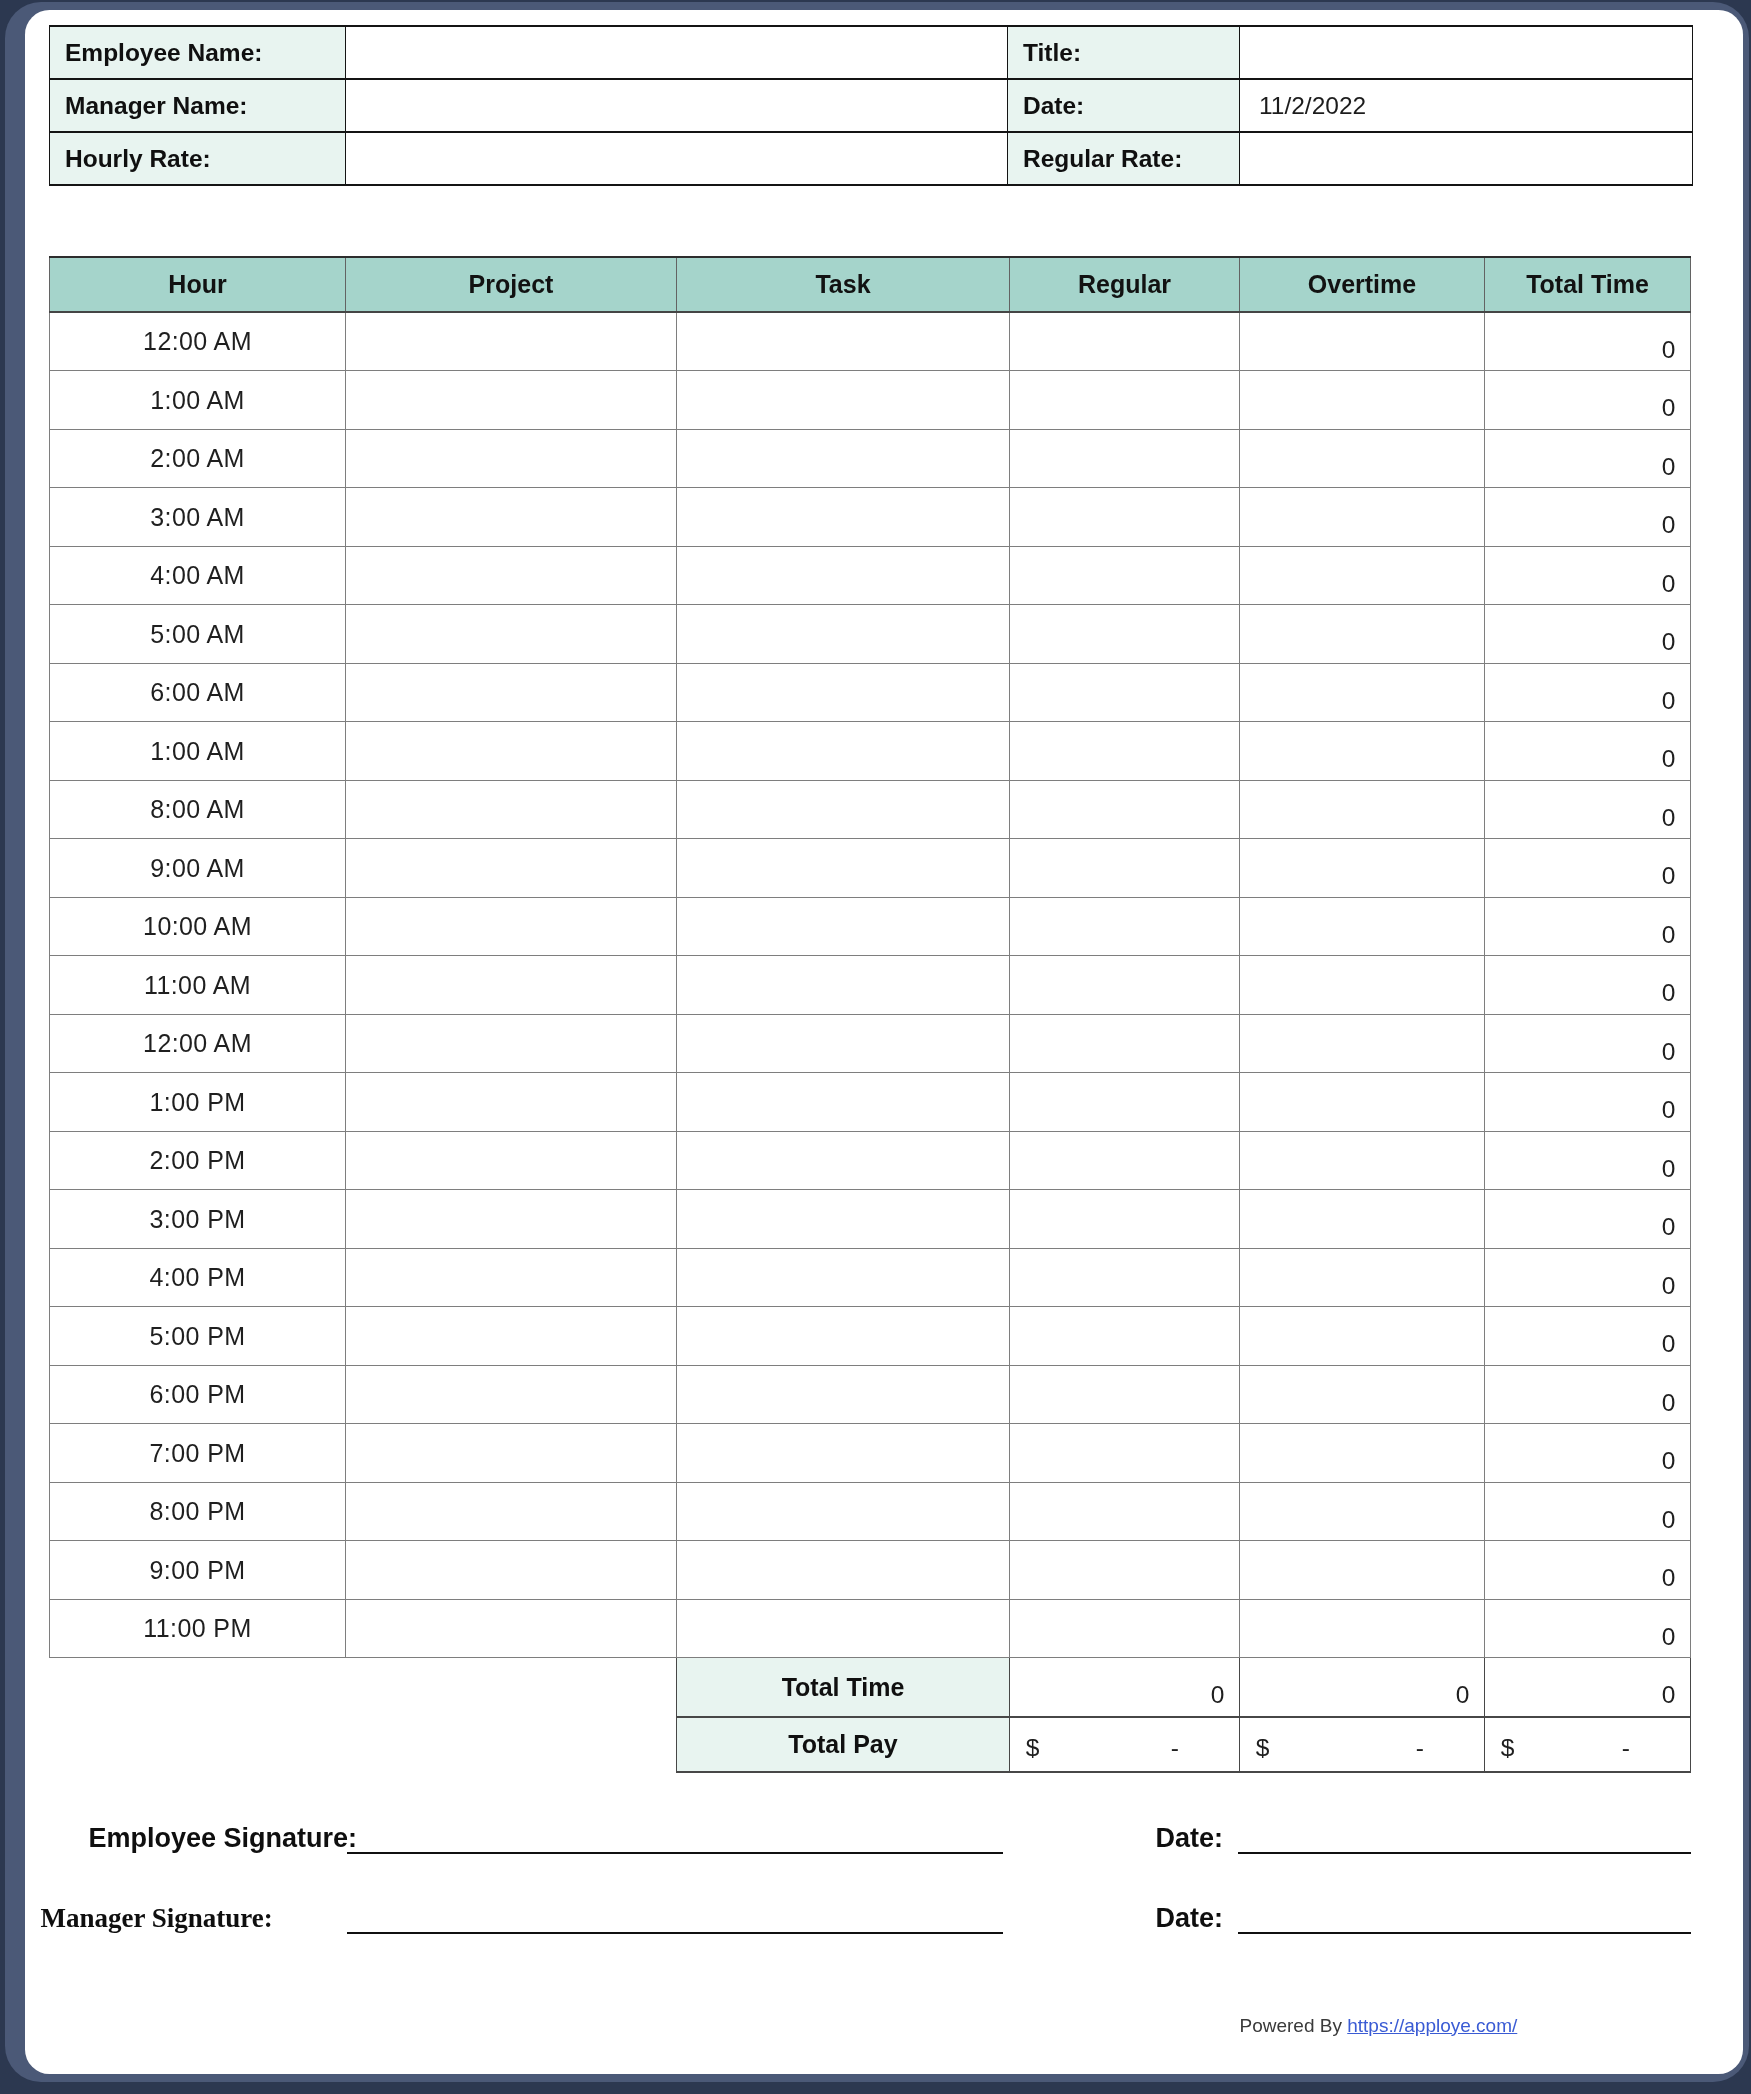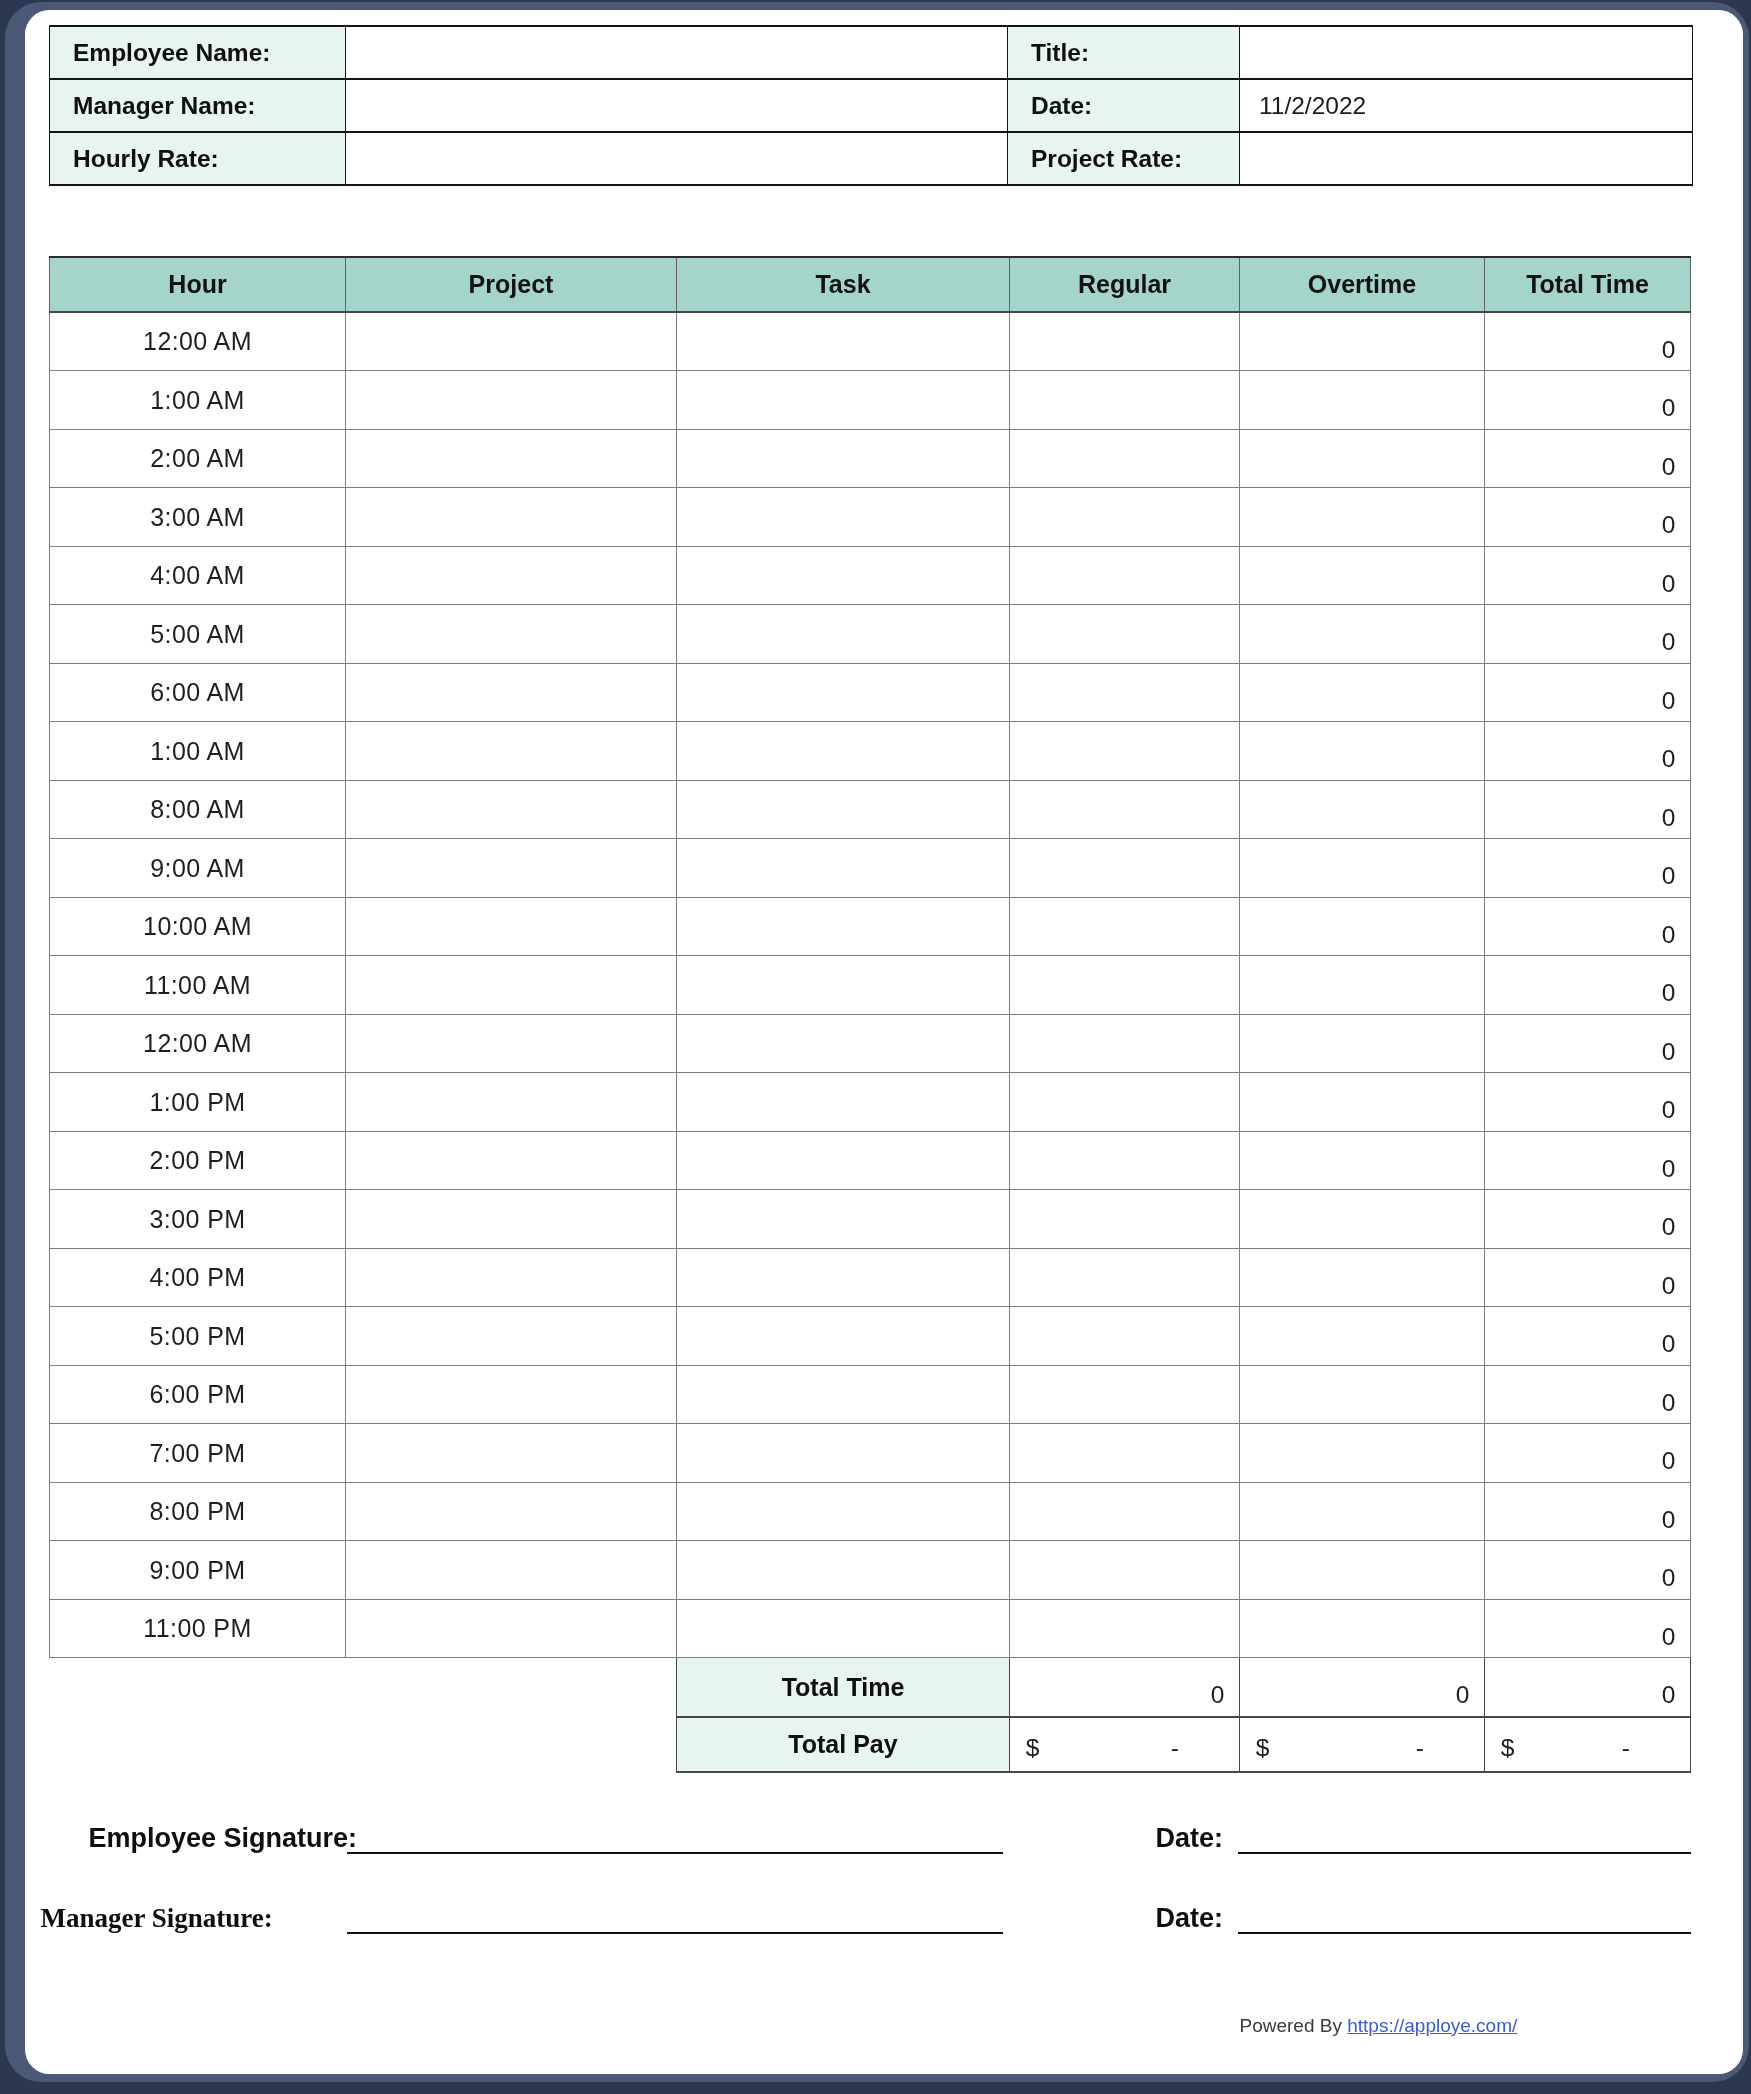--- a/index.html
+++ b/index.html
@@ -21,21 +21,21 @@
   
   .info-table{
     position:absolute;left:24.5px;top:15.5px;
     border-collapse:collapse;table-layout:fixed;width:1642px;
   }
   .info-table td{
     border:1.6px solid #141414;border-top-width:2.5px;border-bottom-width:2.5px;
     height:49px;font-size:24.5px;vertical-align:middle;color:#101010;
     overflow:hidden;white-space:nowrap;
   }
-  .info-table td.lbl{background:#e8f4f0;font-weight:bold;padding-left:23px;}
+  .info-table td.lbl{background:#e8f4f0;font-weight:bold;padding-left:15px;}
   .info-table td.val{background:#ffffff;padding-left:19px;font-size:24.5px;color:#1c1c1c;}
 
   
   .sheet{
     position:absolute;left:24.5px;top:246px;
     border-collapse:collapse;table-layout:fixed;width:1641px;
   }
   .sheet th{
     background:#a5d4cb;color:#121212;font-weight:bold;font-size:25px;
     height:51px;border:1.6px solid #636363;
@@ -97,21 +97,21 @@
     </tr>
     <tr>
       <td class="lbl">Manager Name:</td>
       <td class="val"></td>
       <td class="lbl">Date:</td>
       <td class="val">11/2/2022</td>
     </tr>
     <tr>
       <td class="lbl">Hourly Rate:</td>
       <td class="val"></td>
-      <td class="lbl">Project Rate:</td>
+      <td class="lbl">Regular Rate:</td>
       <td class="val"></td>
     </tr>
   </tbody>
     </table>
 
   <table class="sheet">
     <colgroup>
         <col style="width:296px">
         <col style="width:331px">
         <col style="width:333px">

